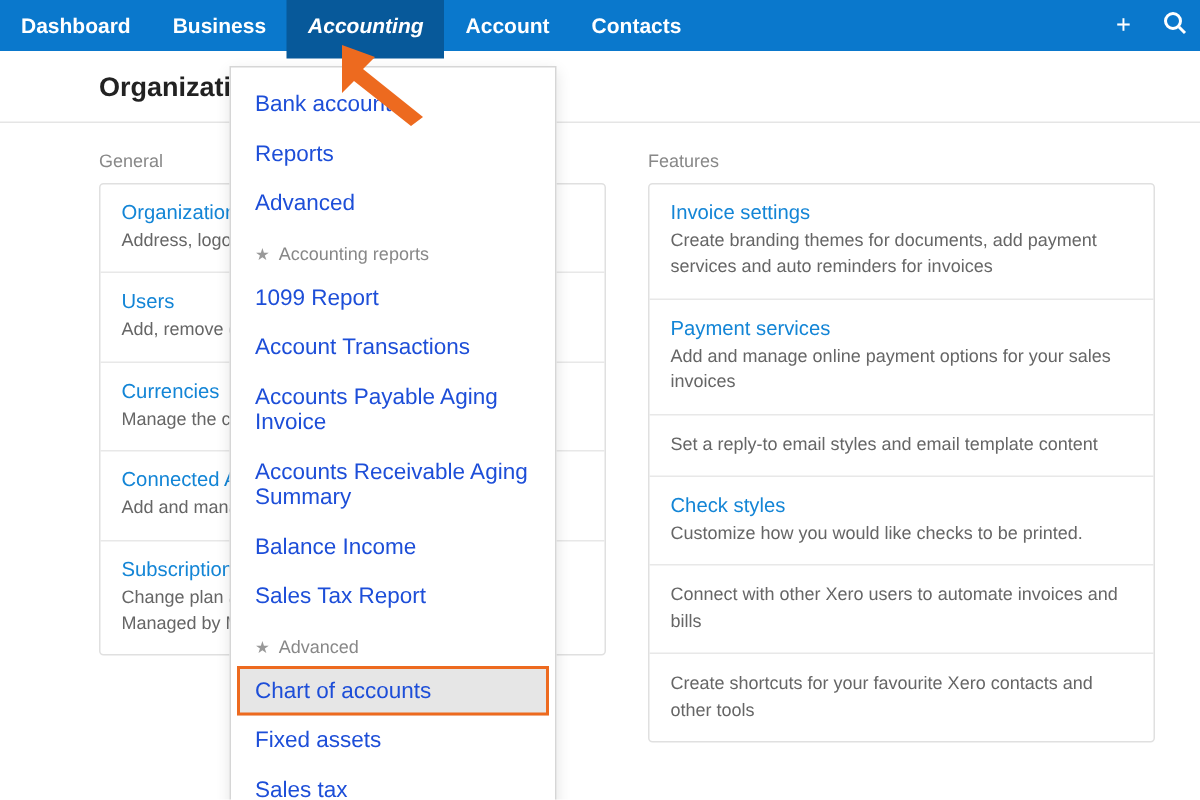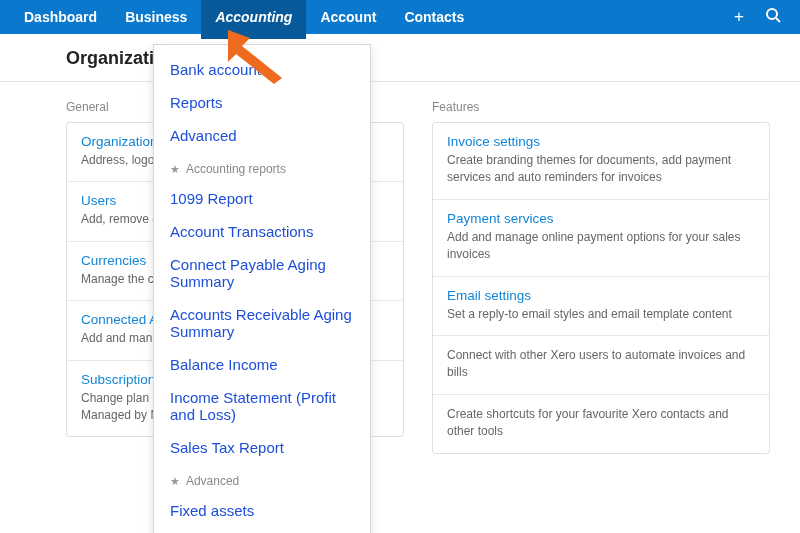--- a/index.html
+++ b/index.html
@@ -1,17 +1,17 @@
 <!DOCTYPE html>
 <html><head>
 <meta charset="utf-8">
 <style>
 * { box-sizing: border-box; margin: 0; padding: 0; }
 body { font-family: -apple-system, BlinkMacSystemFont, "Segoe UI", Arial, sans-serif; background: #fff; font-size: 13px; color: #333; width: 800px; height: 533px; overflow: hidden; position: relative; }
-.topnav { background: #0a78cc; height: 34px; display: flex; align-items: center; padding: 0 10px; color: #fff; position: relative; z-index: 10; }
+.topnav { background: #0a78cc; height: 34px; display: flex; align-items: center; padding: 0 0; color: #fff; position: relative; z-index: 10; }
 .topnav .navitem { padding: 0 14px; height: 44px; display: flex; align-items: center; font-size: 14px; font-weight: 600; cursor: pointer; }
 .topnav .navitem.active { background: #07599a; font-style: italic; }
 .topnav .spacer { flex: 1; }
 .topnav .icon { width: 34px; text-align: center; font-size: 17px; cursor: pointer; }
 .pageheader { padding: 14px 0 12px 66px; font-size: 18px; font-weight: 600; color: #222; border-bottom: 1px solid #e5e5e5; }
 .content { display: flex; padding: 18px 30px 0 66px; gap: 28px; }
 .col { flex: 1; }
 .colheader { font-size: 12px; color: #888; margin-bottom: 8px; }
 .panel { border: 1px solid #e0e0e0; border-radius: 3px; }
 .panelrow { padding: 11px 14px 12px 14px; border-bottom: 1px solid #e8e8e8; }
@@ -79,22 +79,25 @@
     <div class="panel">
       <div class="panelrow">
         <div class="rowtitle">Invoice settings</div>
         <div class="rowdesc">Create branding themes for documents, add payment services and auto reminders for invoices</div>
       </div>
       <div class="panelrow">
         <div class="rowtitle">Payment services</div>
         <div class="rowdesc">Add and manage online payment options for your sales invoices</div>
       </div>
       <div class="panelrow">
-        <div class="rowtitle">Email settings</div>
         <div class="rowdesc">Set a reply-to email styles and email template content</div>
+      </div>
+      <div class="panelrow">
+        <div class="rowtitle">Check styles</div>
+        <div class="rowdesc">Customize how you would like checks to be printed.</div>
       </div>
       <div class="panelrow">
         <div class="rowdesc">Connect with other Xero users to automate invoices and bills</div>
       </div>
       <div class="panelrow">
         <div class="rowdesc">Create shortcuts for your favourite Xero contacts and other tools</div>
       </div>
     </div>
 
   </div>
@@ -103,28 +106,28 @@
 <div class="dropdown">
   <div class="ditem">Bank accounts</div>
   <div class="ditem">Reports</div>
   <div class="ditem">Advanced</div>
   <div class="dheader">
       <span class="star">★</span>
       <span>Accounting reports</span>
     </div>
   <div class="ditem">1099 Report</div>
   <div class="ditem">Account Transactions</div>
-  <div class="ditem">Connect Payable Aging Summary</div>
+  <div class="ditem">Accounts Payable Aging Invoice</div>
   <div class="ditem">Accounts Receivable Aging Summary</div>
   <div class="ditem">Balance Income</div>
-  <div class="ditem">Income Statement (Profit and Loss)</div>
   <div class="ditem">Sales Tax Report</div>
   <div class="dheader">
       <span class="star">★</span>
       <span>Advanced</span>
     </div>
+  <div class="ditem highlighted">Chart of accounts</div>
   <div class="ditem">Fixed assets</div>
   <div class="ditem">Sales tax</div>
 </div>
 
 <svg class="arrow" width="70" height="56" viewBox="0 0 70 56">
   <polygon points="2,2 24,10 16,18 56,50 48,56 10,26 2,34" fill="#ed6a1f"></polygon>
 </svg>
 
 </body></html>

